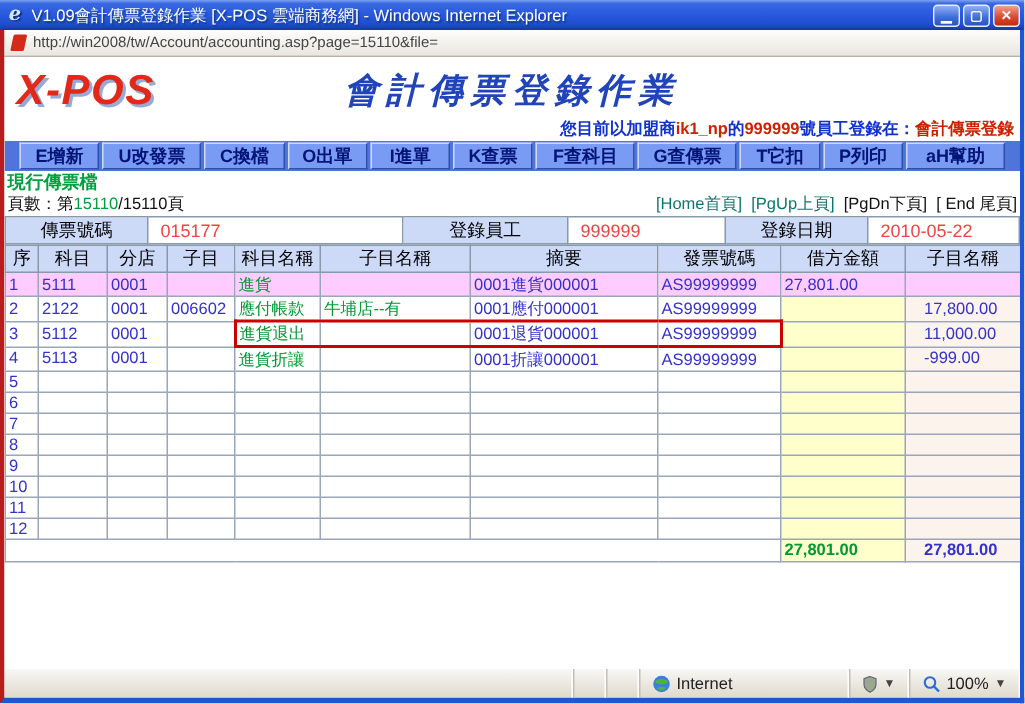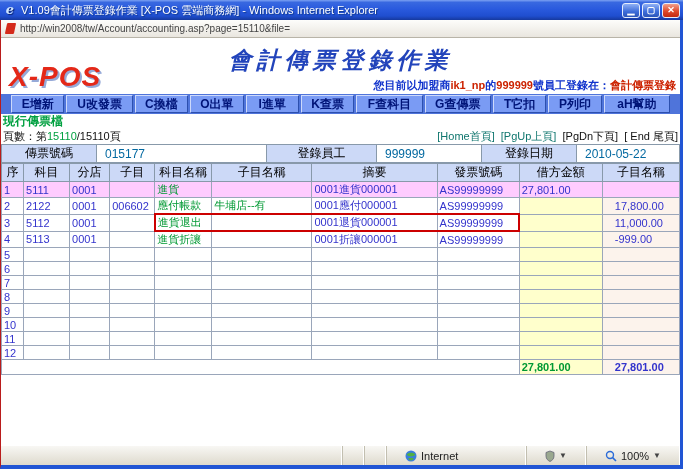--- a/index.html
+++ b/index.html
@@ -10,53 +10,53 @@
   .titlebar { height: 20px; flex: 0 0 20px; display: flex; align-items: center; gap: 4px; padding: 0 3px;
     background: linear-gradient(180deg,#7ca1f2 0%,#3868e0 12%,#2a5ade 45%,#1f4ecf 80%,#16399e 100%); }
   .ie-icon { width: 14px; height: 14px; color: #cfe6ff; font-family: "DejaVu Serif", serif; font-style: italic; font-weight: bold; font-size: 13px; line-height: 14px; text-align: center; text-shadow: 1px 1px 1px #0a1e66; }
   .titlebar .title { flex: 1; color: #fff; font-weight: normal; font-size: 11px; white-space: nowrap; overflow: hidden; text-shadow: 1px 1px 1px #123a8a; }
   .winbtns { display: flex; gap: 2px; }
   .winbtn { width: 18px; height: 15px; border-radius: 3px; border: 1px solid #e6eefc; color: #fff; font-size: 9px; line-height: 13px; text-align: center; font-weight: bold; }
   .winbtn.min, .winbtn.max { background: linear-gradient(180deg,#8fb0f5,#3c6bd9 60%,#2c55b8); }
   .winbtn.close { background: linear-gradient(180deg,#f0a08c,#df4a2c 55%,#c22a10); }
 
   
-  .bodywrap { flex: 1; display: flex; flex-direction: column; border-left: 1px solid #b91c1c; border-right: 3px solid #2155d4; border-bottom: 4px solid #2155d4; background: #fff; }
+  .bodywrap { flex: 1; display: flex; flex-direction: column; border-left: 3px solid #b91c1c; border-right: 3px solid #2155d4; border-bottom: 4px solid #2155d4; background: #fff; }
 
   
   .addressbar { height: 18px; flex: 0 0 18px; display: flex; align-items: center; gap: 5px; padding: 0 5px;
     background: linear-gradient(180deg,#fdfdfb,#e9e6df); border-bottom: 1px solid #b8b4a8; }
   .addr-icon { width: 9px; height: 11px; background: #d42a1a; transform: skewX(-12deg); border-radius: 1px; }
   .addr-text { font-size: 10px; color: #444; white-space: nowrap; overflow: hidden; }
 
   
   .content { flex: 1; background: #fff; overflow: hidden; }
 
   .pageheader { position: relative; height: 56px; }
-  .logo { position: absolute; left: 8px; top: 23px; font-size: 28px; font-weight: bold; font-style: italic; color: #e42818; letter-spacing: 1px; text-shadow: 2px 2px 0 #96aad8; }
+  .logo { position: absolute; left: 8px; top: 6px; font-size: 28px; font-weight: bold; font-style: italic; color: #e42818; letter-spacing: 1px; text-shadow: 2px 2px 0 #96aad8; }
   .apptitle { text-align: center; padding-top: 7px; font-size: 23px; font-weight: bold; font-style: italic; color: #2244bb; font-family: Liberation Sans, sans-serif; letter-spacing: 5px; }
   .loginline { position: absolute; right: 4px; bottom: 1px; font-size: 11px; font-weight: bold; color: #1133cc; white-space: nowrap; }
   .loginline .c-red { color: #cc2200; }
 
   
   .menubar { display: flex; height: 20px; background: #4f74da; gap: 2px; padding: 1px 10px; }
   .menu-btn { flex: 1; background: #7a9bf4; border: 1px solid; border-color: #cdd9fb #2c4fae #2c4fae #cdd9fb; color: #001478; font-weight: bold; font-size: 12px; line-height: 16px; text-align: center; white-space: nowrap; overflow: hidden; cursor: pointer; }
   .menu-btn.wide { flex: 1.25; }
 
   .fileline { color: #00a040; font-size: 12px; font-weight: bold; height: 14px; line-height: 14px; padding-left: 2px; }
   .pageline { display: flex; justify-content: space-between; font-size: 11px; height: 16px; line-height: 15px; padding: 0 2px; color: #111; align-items: flex-end; }
   .pageline .green { color: #00a040; }
   .navlinks span { margin-left: 3px; cursor: pointer; }
   .navlinks .link { color: #0f766e; }
 
   
   .formrow table { width: 100%; border-collapse: collapse; table-layout: fixed; }
   .formrow td { border: 1px solid #8899aa; height: 17px; font-size: 12px; padding: 0 8px; white-space: nowrap; overflow: hidden; }
   .formrow .lbl { background: #ccd9f7; text-align: center; color: #000; }
-  .formrow .val { color: #0369a1; background: #fff; }
+  .formrow .val { color: #ef4444; background: #fff; }
 
   
   .grid { width: 100%; border-collapse: collapse; table-layout: fixed; font-size: 11px; }
   .grid th { background: #ccd9f7; border: 1px solid #8899aa; font-weight: normal; font-size: 12px; height: 16px; padding: 0 1px; white-space: nowrap; overflow: hidden; }
   .grid td { border: 1px solid #9aa6ba; height: 14px; padding: 0 2px; white-space: nowrap; overflow: hidden; }
   .grid tr.pink td { background: #ffccff; }
   .grid td.debit { background: #ffffcc; }
   .grid td.credit { background: #fcf3ec; padding-left: 12px; }
   .t-num { color: #3333cc; }
   .t-name { color: #009933; }
@@ -64,21 +64,21 @@
   .totals .t-green { color: #009933; font-weight: bold; }
   .totals .t-blue { color: #3333cc; font-weight: bold; }
   .hl-t { border-top: 2px solid #cc0000 !important; }
   .hl-b { border-bottom: 2px solid #cc0000 !important; }
   .hl-l { border-left: 2px solid #cc0000 !important; }
   .hl-r { border-right: 2px solid #cc0000 !important; }
 
   
   .statusbar { height: 20px; flex: 0 0 20px; display: flex; align-items: stretch; font-size: 11px; color: #222;
     background: linear-gradient(180deg,#f8f7f4,#dedacd); border-top: 1px solid #fff; }
-  .pane { border-left: 1px solid #c2bfb0; border-right: 1px solid #fff; display: flex; align-items: center; gap: 4px; padding: 0 18px; white-space: nowrap; }
+  .pane { border-left: 1px solid #c2bfb0; border-right: 1px solid #fff; display: flex; align-items: center; gap: 4px; padding: 0 8px; white-space: nowrap; }
   .pane.first { flex: 1; border-left: none; }
   .pane.thin { width: 22px; padding: 0; }
   .pane.zone { width: 140px; }
   .arrow { font-size: 8px; color: #444; }
 </style>
 </head>
 <body>
 
 <div class="window">
 

